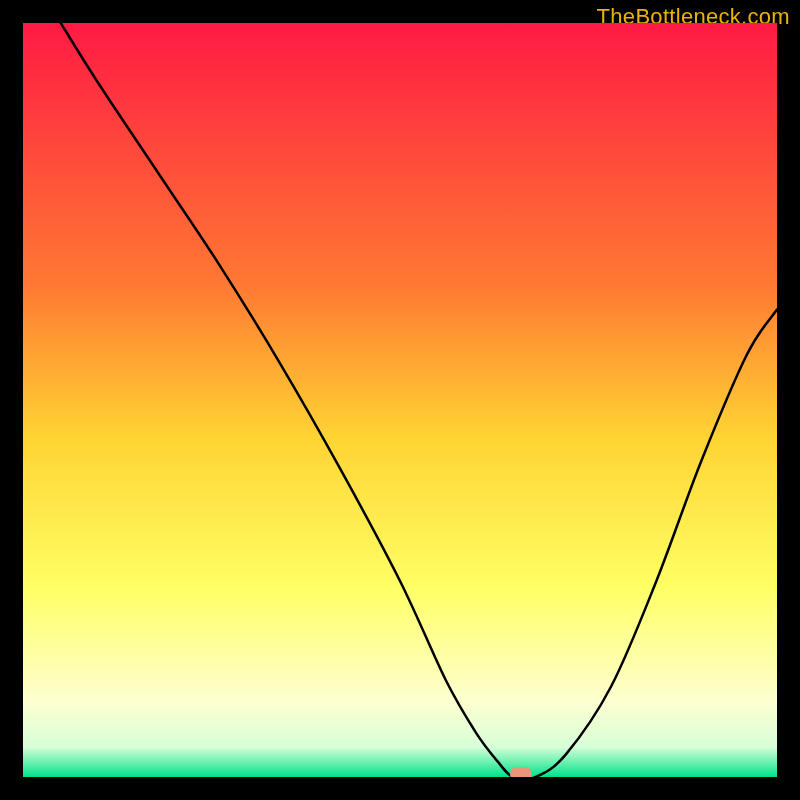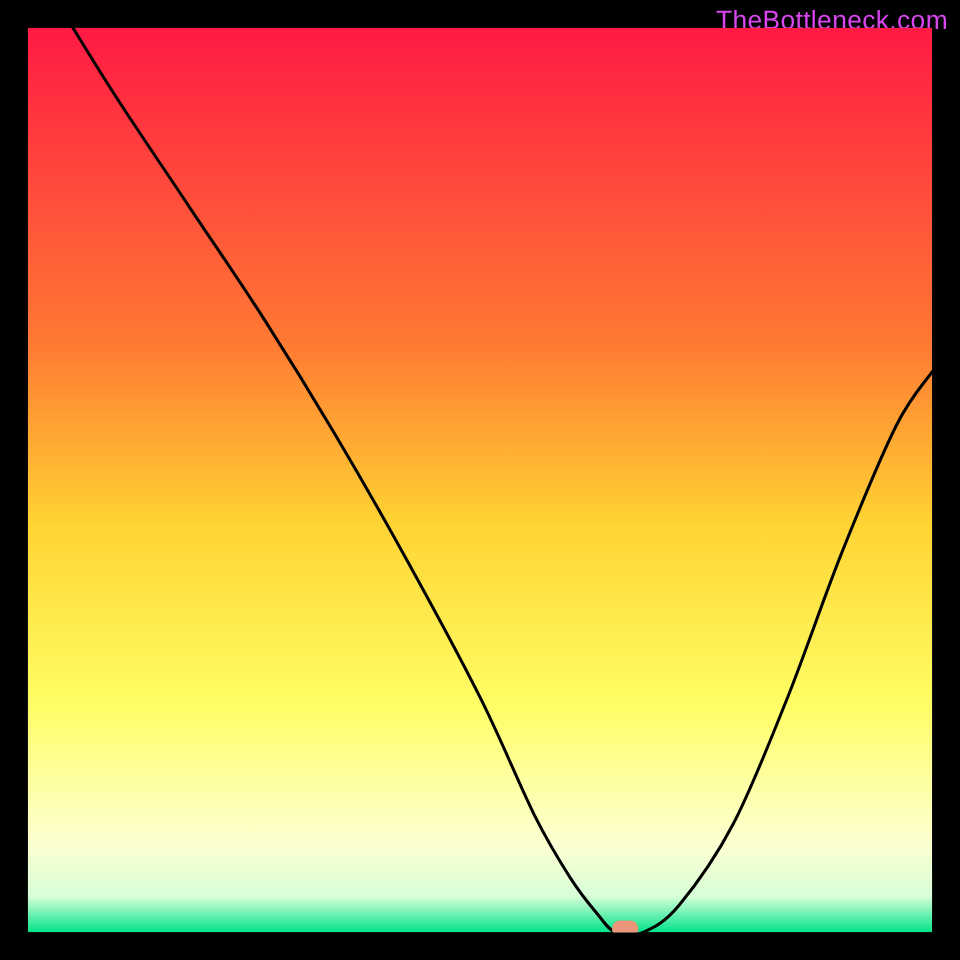--- a/index.html
+++ b/index.html
@@ -1,16 +1,16 @@
 <!DOCTYPE html>
 <html><head>
 <meta charset="utf-8">
 <style>
 body{margin:0;background:#000;width:800px;height:800px;position:relative;font-family:Arial,sans-serif}
-.attrib{position:absolute;top:4px;right:10px;color:#d946ef;font-size:22px;font-weight:400;letter-spacing:.3px}
+.attrib{position:absolute;top:4px;right:10px;color:#eab308;font-size:22px;font-weight:400;letter-spacing:.3px}
 .plot{position:absolute;left:23px;top:23px;width:754px;height:754px;overflow:hidden}
 .marker{position:absolute;width:22px;height:14px;background:#e9967a;border-radius:7px}
 svg{position:absolute;left:0;top:0}
 </style>
 </head>
 <body>
 
 <div class="attrib">TheBottleneck.com</div>
 
 <div class="plot">

